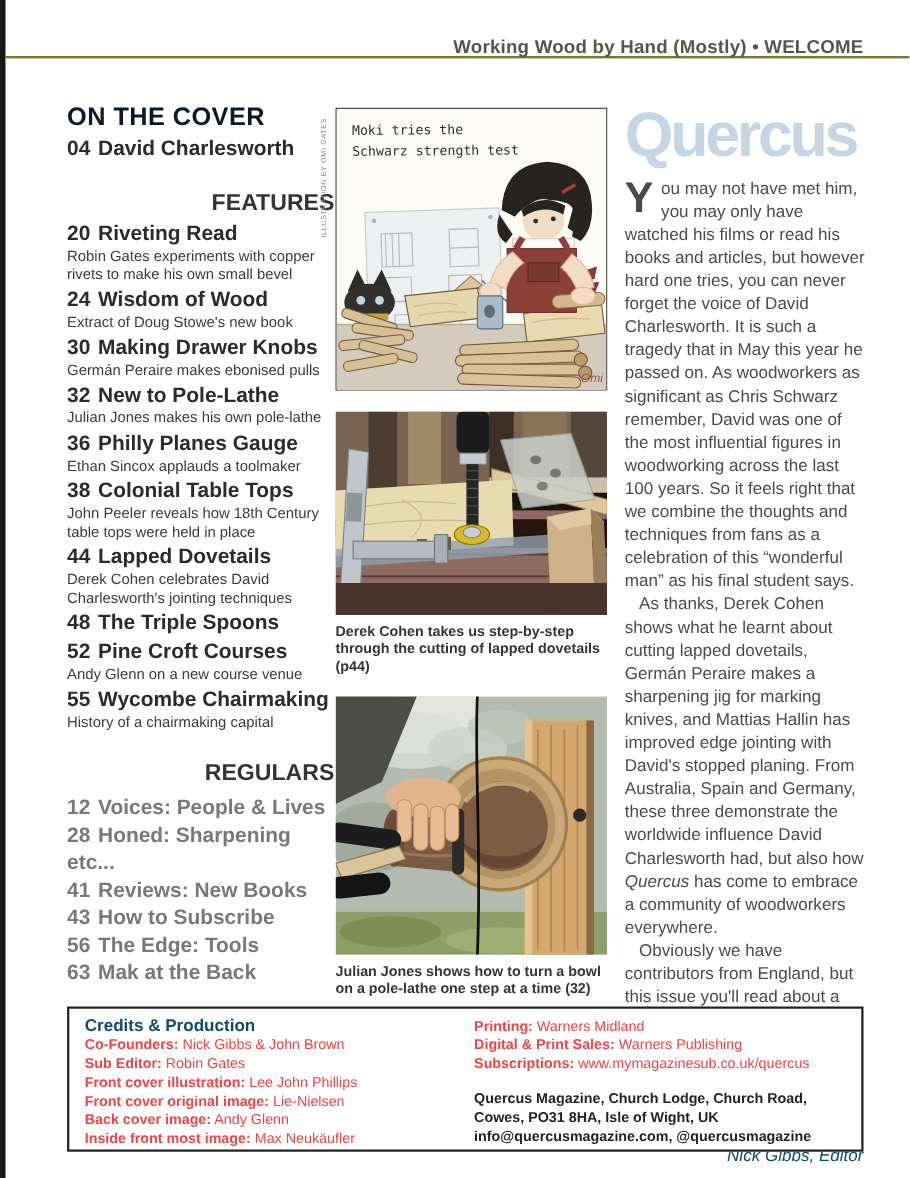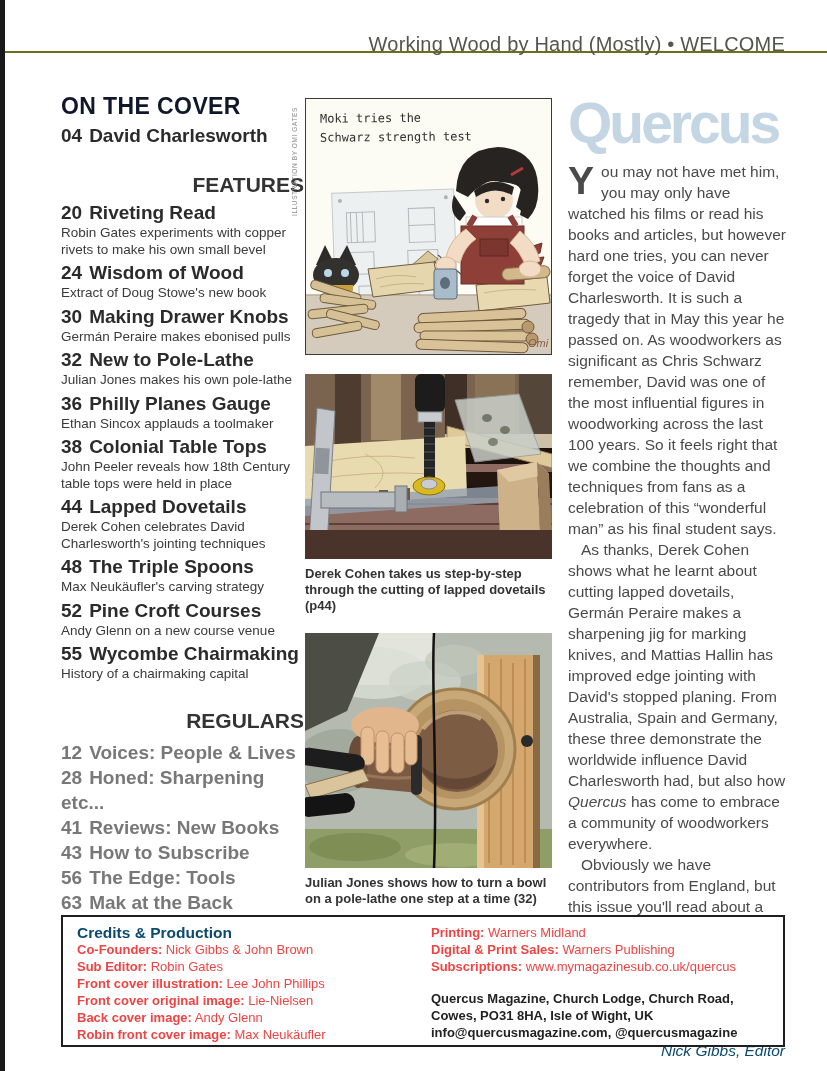--- a/index.html
+++ b/index.html
@@ -4,21 +4,21 @@
 <style>
   * { box-sizing: border-box; }
   html,body { margin:0; padding:0; background:#ffffff; }
   .page {
     position:relative; width:827px; height:1071px; background:#ffffff;
     font-family:"Liberation Sans", sans-serif; overflow:hidden;
   }
   .left-bar { position:absolute; left:0; top:0; width:5px; height:1071px; background:#181818; }
   .top-rule { position:absolute; left:5px; top:51px; width:822px; height:2px; background:#6e6f1c; }
   .header-title {
-    position:absolute; top:33px; right:42px; font-size:20px; font-weight:normal;
+    position:absolute; top:33px; right:42px; font-size:17px; font-weight:bold;
     color:#53564a; letter-spacing:.2px;
   }
 
   
   .col-left { position:absolute; left:61px; top:94px; width:243px; }
   .cover-heading { font-size:23px; line-height:25px; font-weight:bold; color:#0f172a; letter-spacing:.4px; margin:0 0 6px 0; }
   .entry-title { font-size:19px; line-height:22px; font-weight:bold; color:#2b2b2b; }
   .entry-num { margin-right:7px; }
   .entry-desc { font-size:13.5px; line-height:16.5px; color:#3a3a3a; margin-top:1px; }
   .section-heading { font-size:21px; line-height:23px; font-weight:bold; color:#333333; margin:26px 0 6px 0;text-align:right; }
@@ -108,21 +108,20 @@
     <div class="feature">
       <div class="entry-title"><span class="entry-num">38</span><span>Colonial Table Tops</span></div>
       <div class="entry-desc">John Peeler reveals how 18th Century table tops were held in place</div>
     </div>
     <div class="feature">
       <div class="entry-title"><span class="entry-num">44</span><span>Lapped Dovetails</span></div>
       <div class="entry-desc">Derek Cohen celebrates David Charlesworth's jointing techniques</div>
     </div>
     <div class="feature">
       <div class="entry-title"><span class="entry-num">48</span><span>The Triple Spoons</span></div>
-      <div class="entry-desc">Max Neukäufler's carving strategy</div>
     </div>
     <div class="feature">
       <div class="entry-title"><span class="entry-num">52</span><span>Pine Croft Courses</span></div>
       <div class="entry-desc">Andy Glenn on a new course venue</div>
     </div>
     <div class="feature">
       <div class="entry-title"><span class="entry-num">55</span><span>Wycombe Chairmaking</span></div>
       <div class="entry-desc">History of a chairmaking capital</div>
     </div>
 
@@ -371,21 +370,21 @@
   </div>
 
   <div class="credits-box">
     <div class="credits-left">
       <div class="credits-heading">Credits &amp; Production</div>
       <div class="credit-line"><span class="lbl">Co-Founders:</span> <span>Nick Gibbs &amp; John Brown</span></div>
       <div class="credit-line"><span class="lbl">Sub Editor:</span> <span>Robin Gates</span></div>
       <div class="credit-line"><span class="lbl">Front cover illustration:</span> <span>Lee John Phillips</span></div>
       <div class="credit-line"><span class="lbl">Front cover original image:</span> <span>Lie-Nielsen</span></div>
       <div class="credit-line"><span class="lbl">Back cover image:</span> <span>Andy Glenn</span></div>
-      <div class="credit-line"><span class="lbl">Robin front cover image:</span> <span>Max Neukäufler</span></div>
+      <div class="credit-line"><span class="lbl">Inside front most image:</span> <span>Max Neukäufler</span></div>
     </div>
     <div class="credits-right">
       <div class="credit-line"><span class="lbl">Printing:</span> <span>Warners Midland</span></div>
       <div class="credit-line"><span class="lbl">Digital &amp; Print Sales:</span> <span>Warners Publishing</span></div>
       <div class="credit-line"><span class="lbl">Subscriptions:</span> <span>www.mymagazinesub.co.uk/quercus</span></div>
       <div class="credits-gap"></div>
       <div class="addr-line">Quercus Magazine, Church Lodge, Church Road,</div>
       <div class="addr-line">Cowes, PO31 8HA, Isle of Wight, UK</div>
       <div class="addr-line">info@quercusmagazine.com, @quercusmagazine</div>
     </div>

